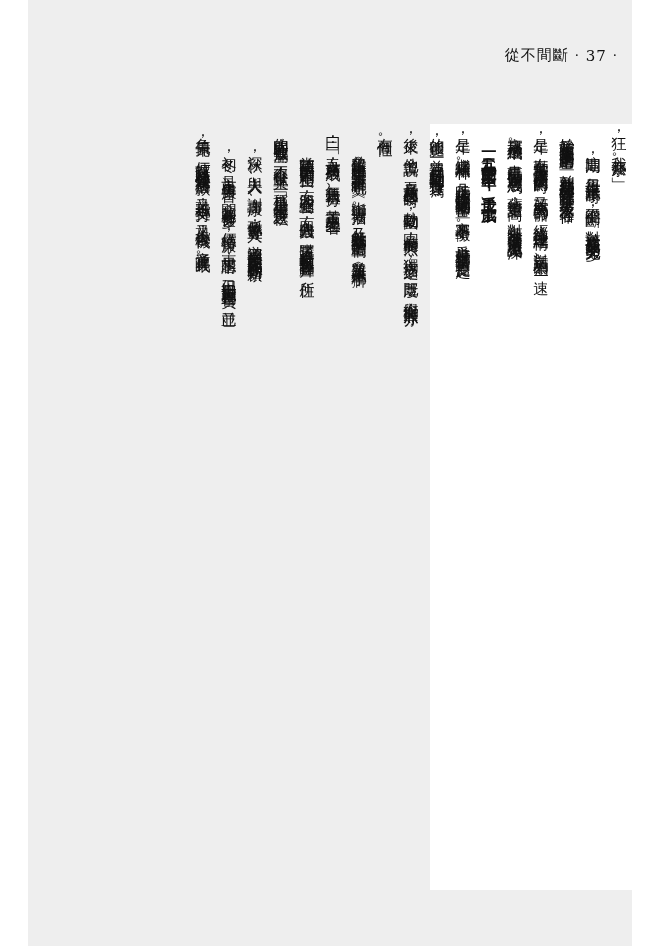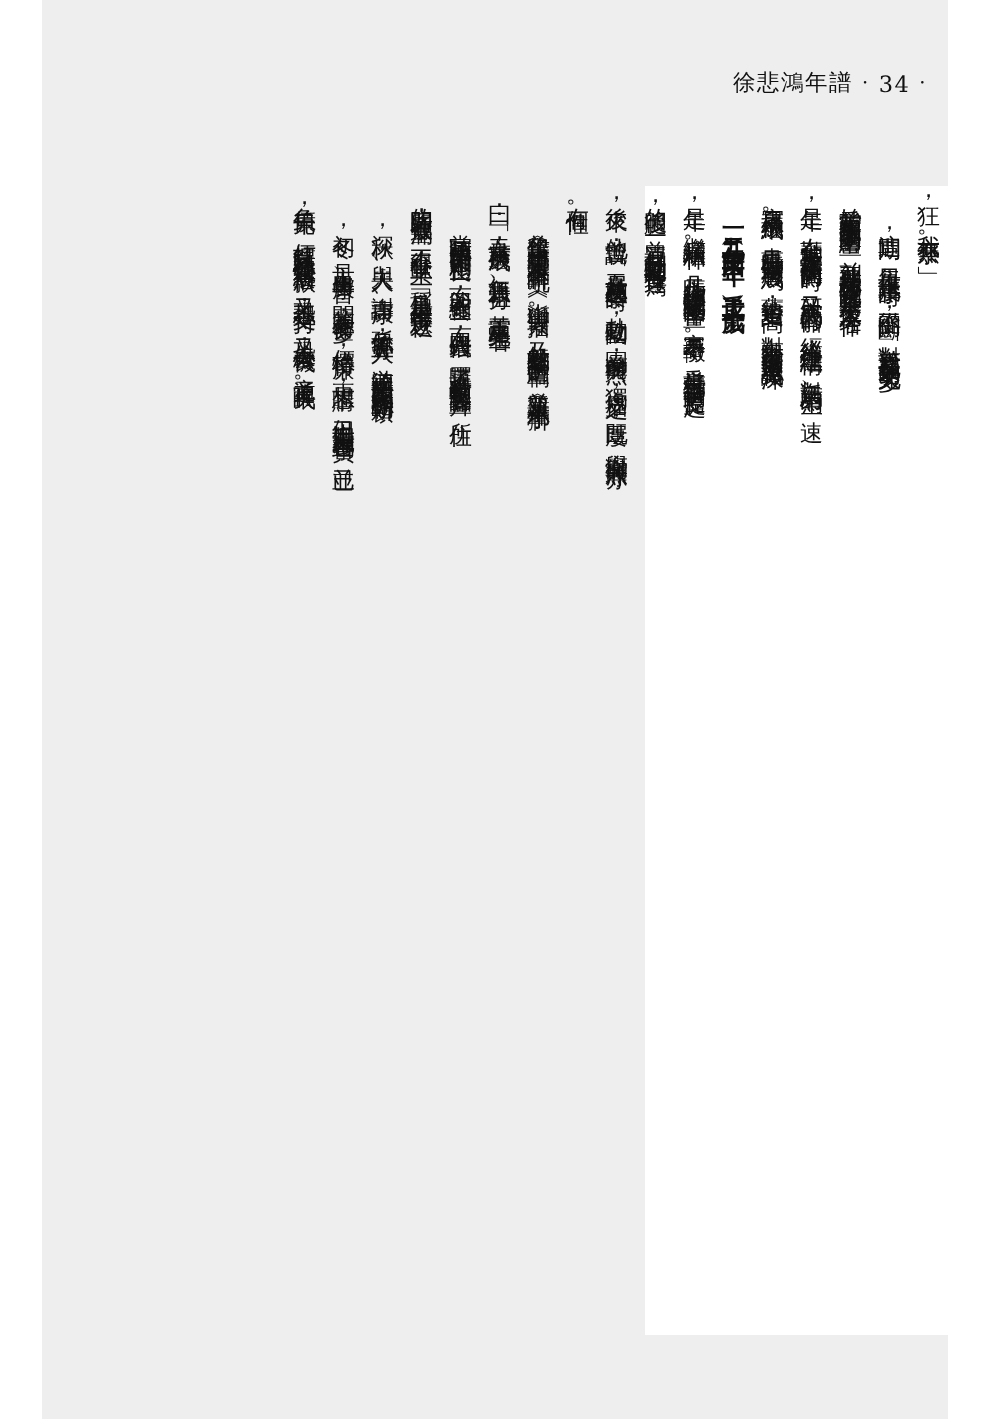--- a/index.html
+++ b/index.html
@@ -93,23 +93,23 @@
     letter-spacing: 2px;
   }
 </style>
 </head>
 <body>
 
 <div class="page">
   <div class="page-body"></div>
 
   <div class="header">
-    <span>徐悲鴻年譜</span>
+    <span>從不間斷</span>
     <span class="dot">·</span>
-    <span class="pageno">34</span>
+    <span class="pageno">37</span>
     <span class="dot">·</span>
   </div>
 
   <div class="content-card"></div>
 
   <div class="columns" id="columns">
       <div class="col">狂，我亦無奈。」</div>
       <div class="col indent1">這期間，每日作畫十幾小時，從不間斷，對於素描花費的功夫尤多。</div>
       <div class="col">始愛荷蘭畫家倫勃朗的繪畫，並到弗烈德里赫博物院臨摹其《第二夫人像》等名作。</div>
       <div class="col">是年，在勤奮掌握人體素描技術的同時，又研究馬的骨骼、經絡等生理結構，對活馬的寫生、速</div>

